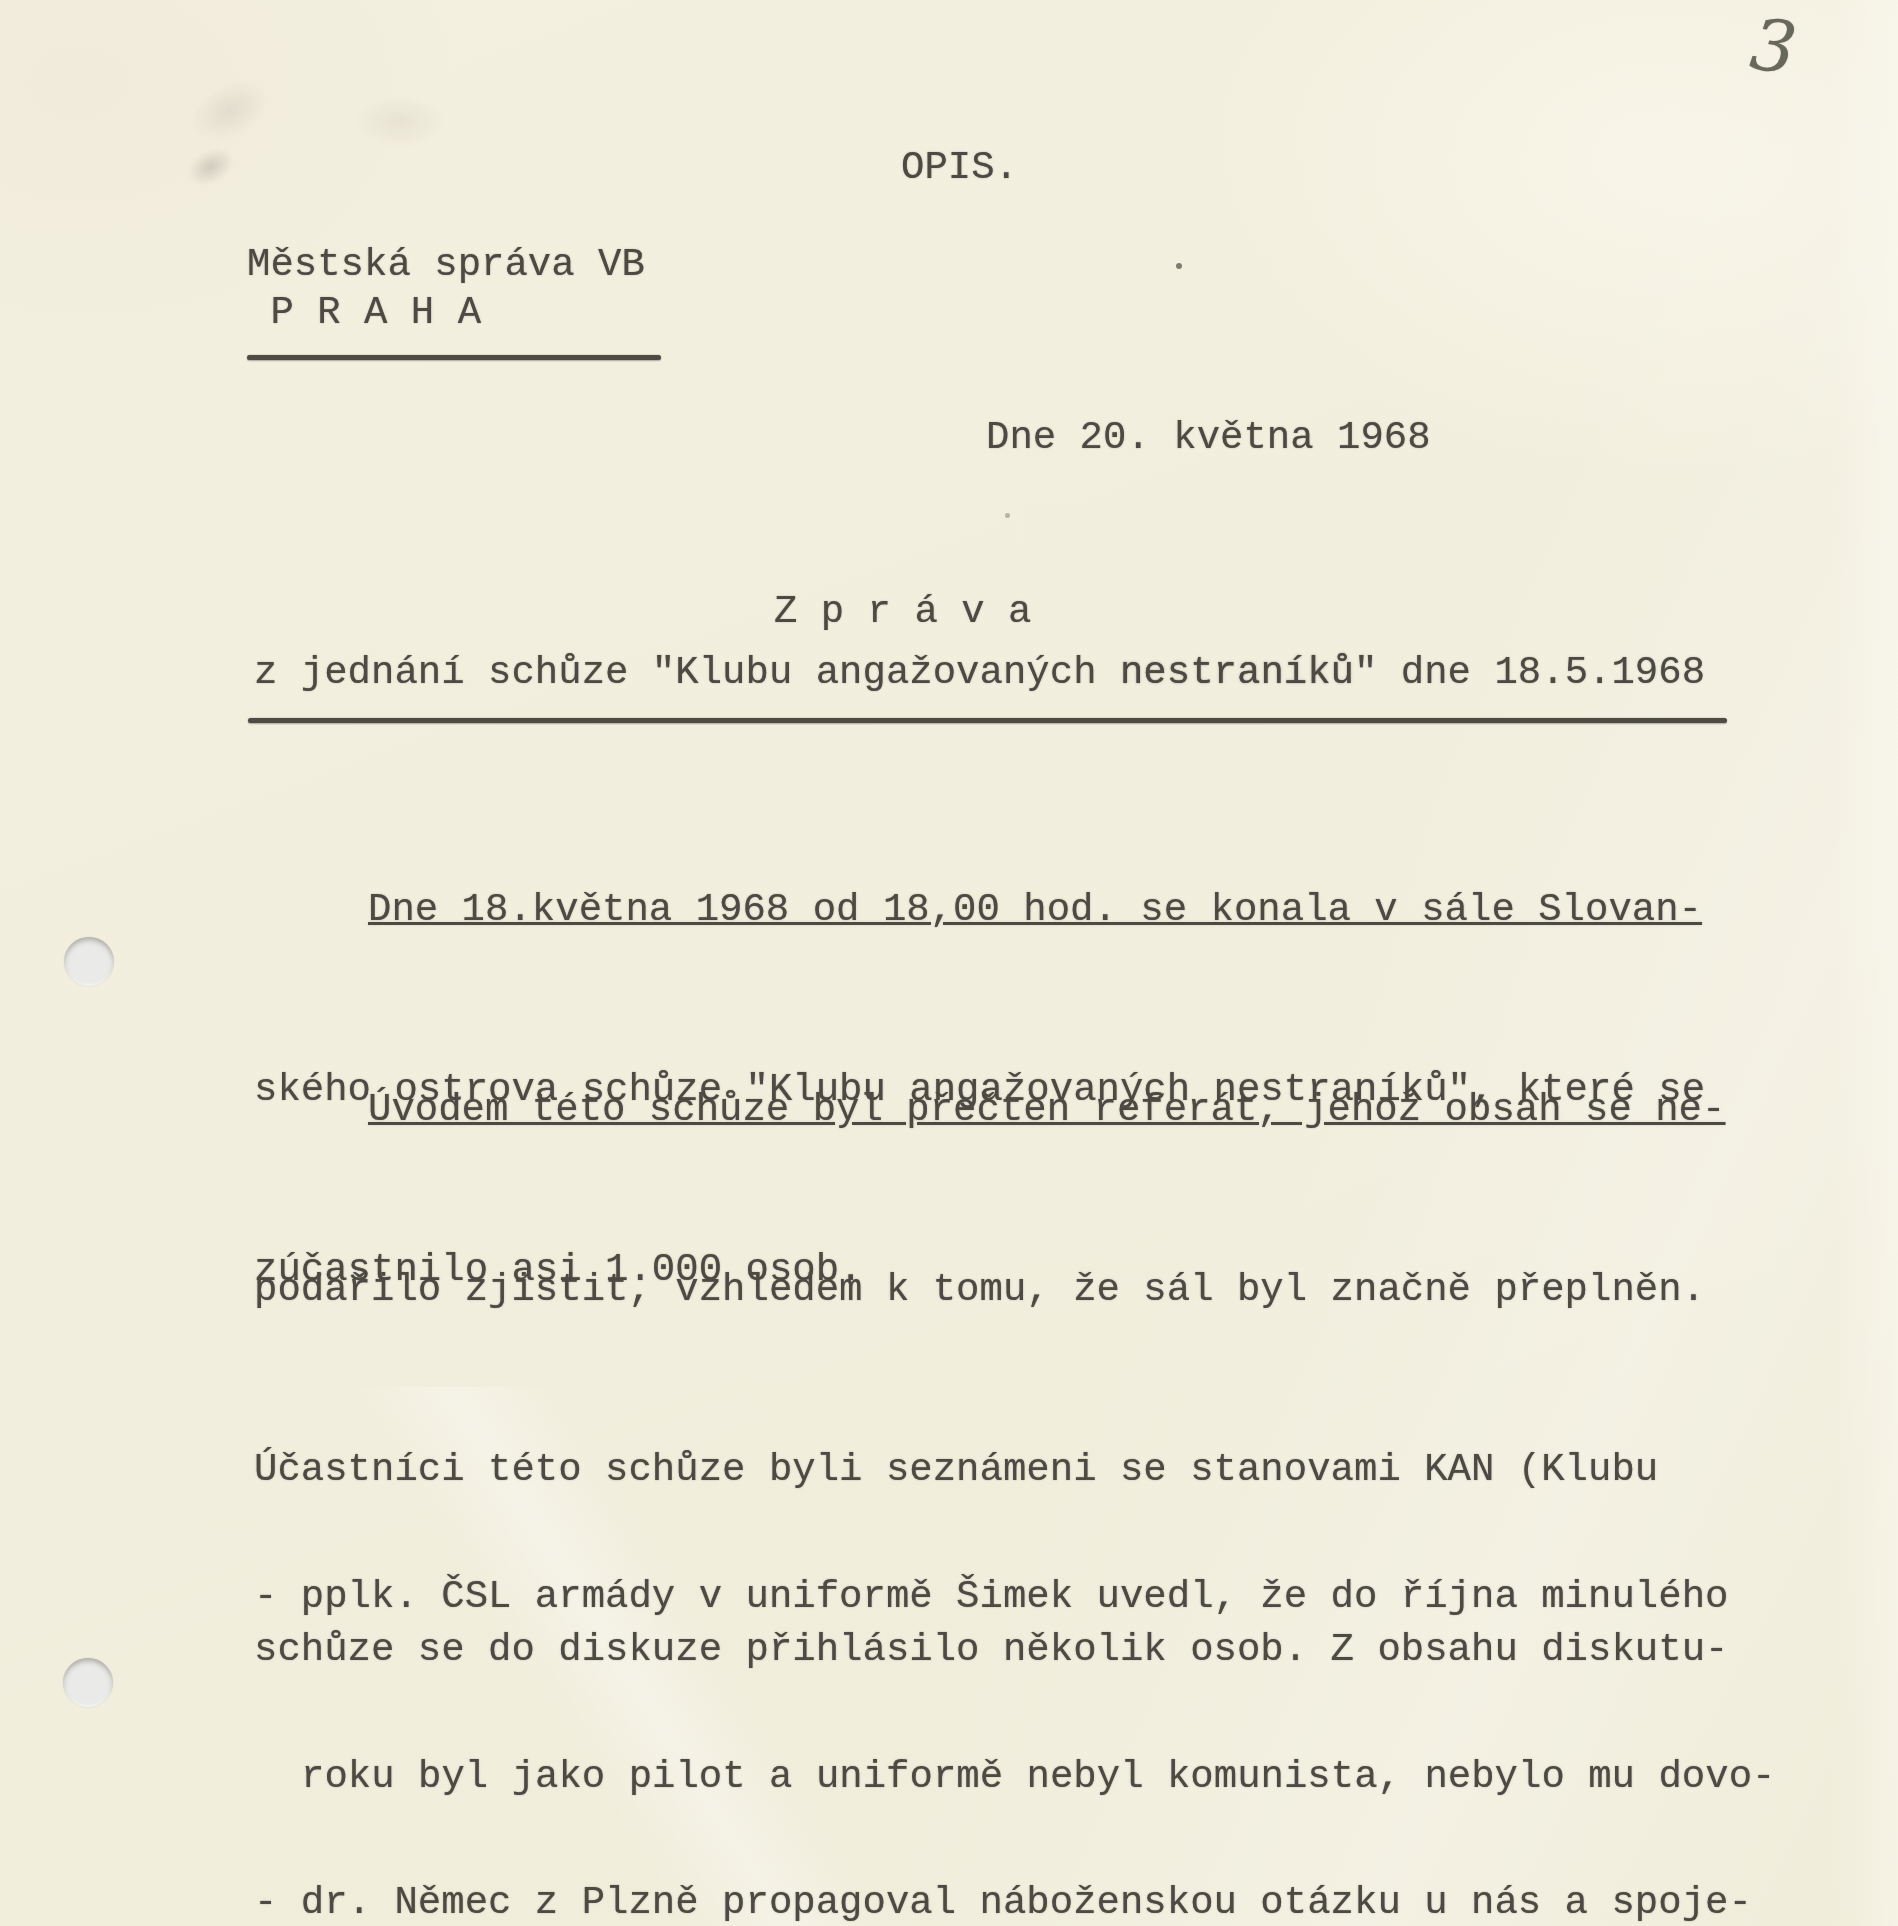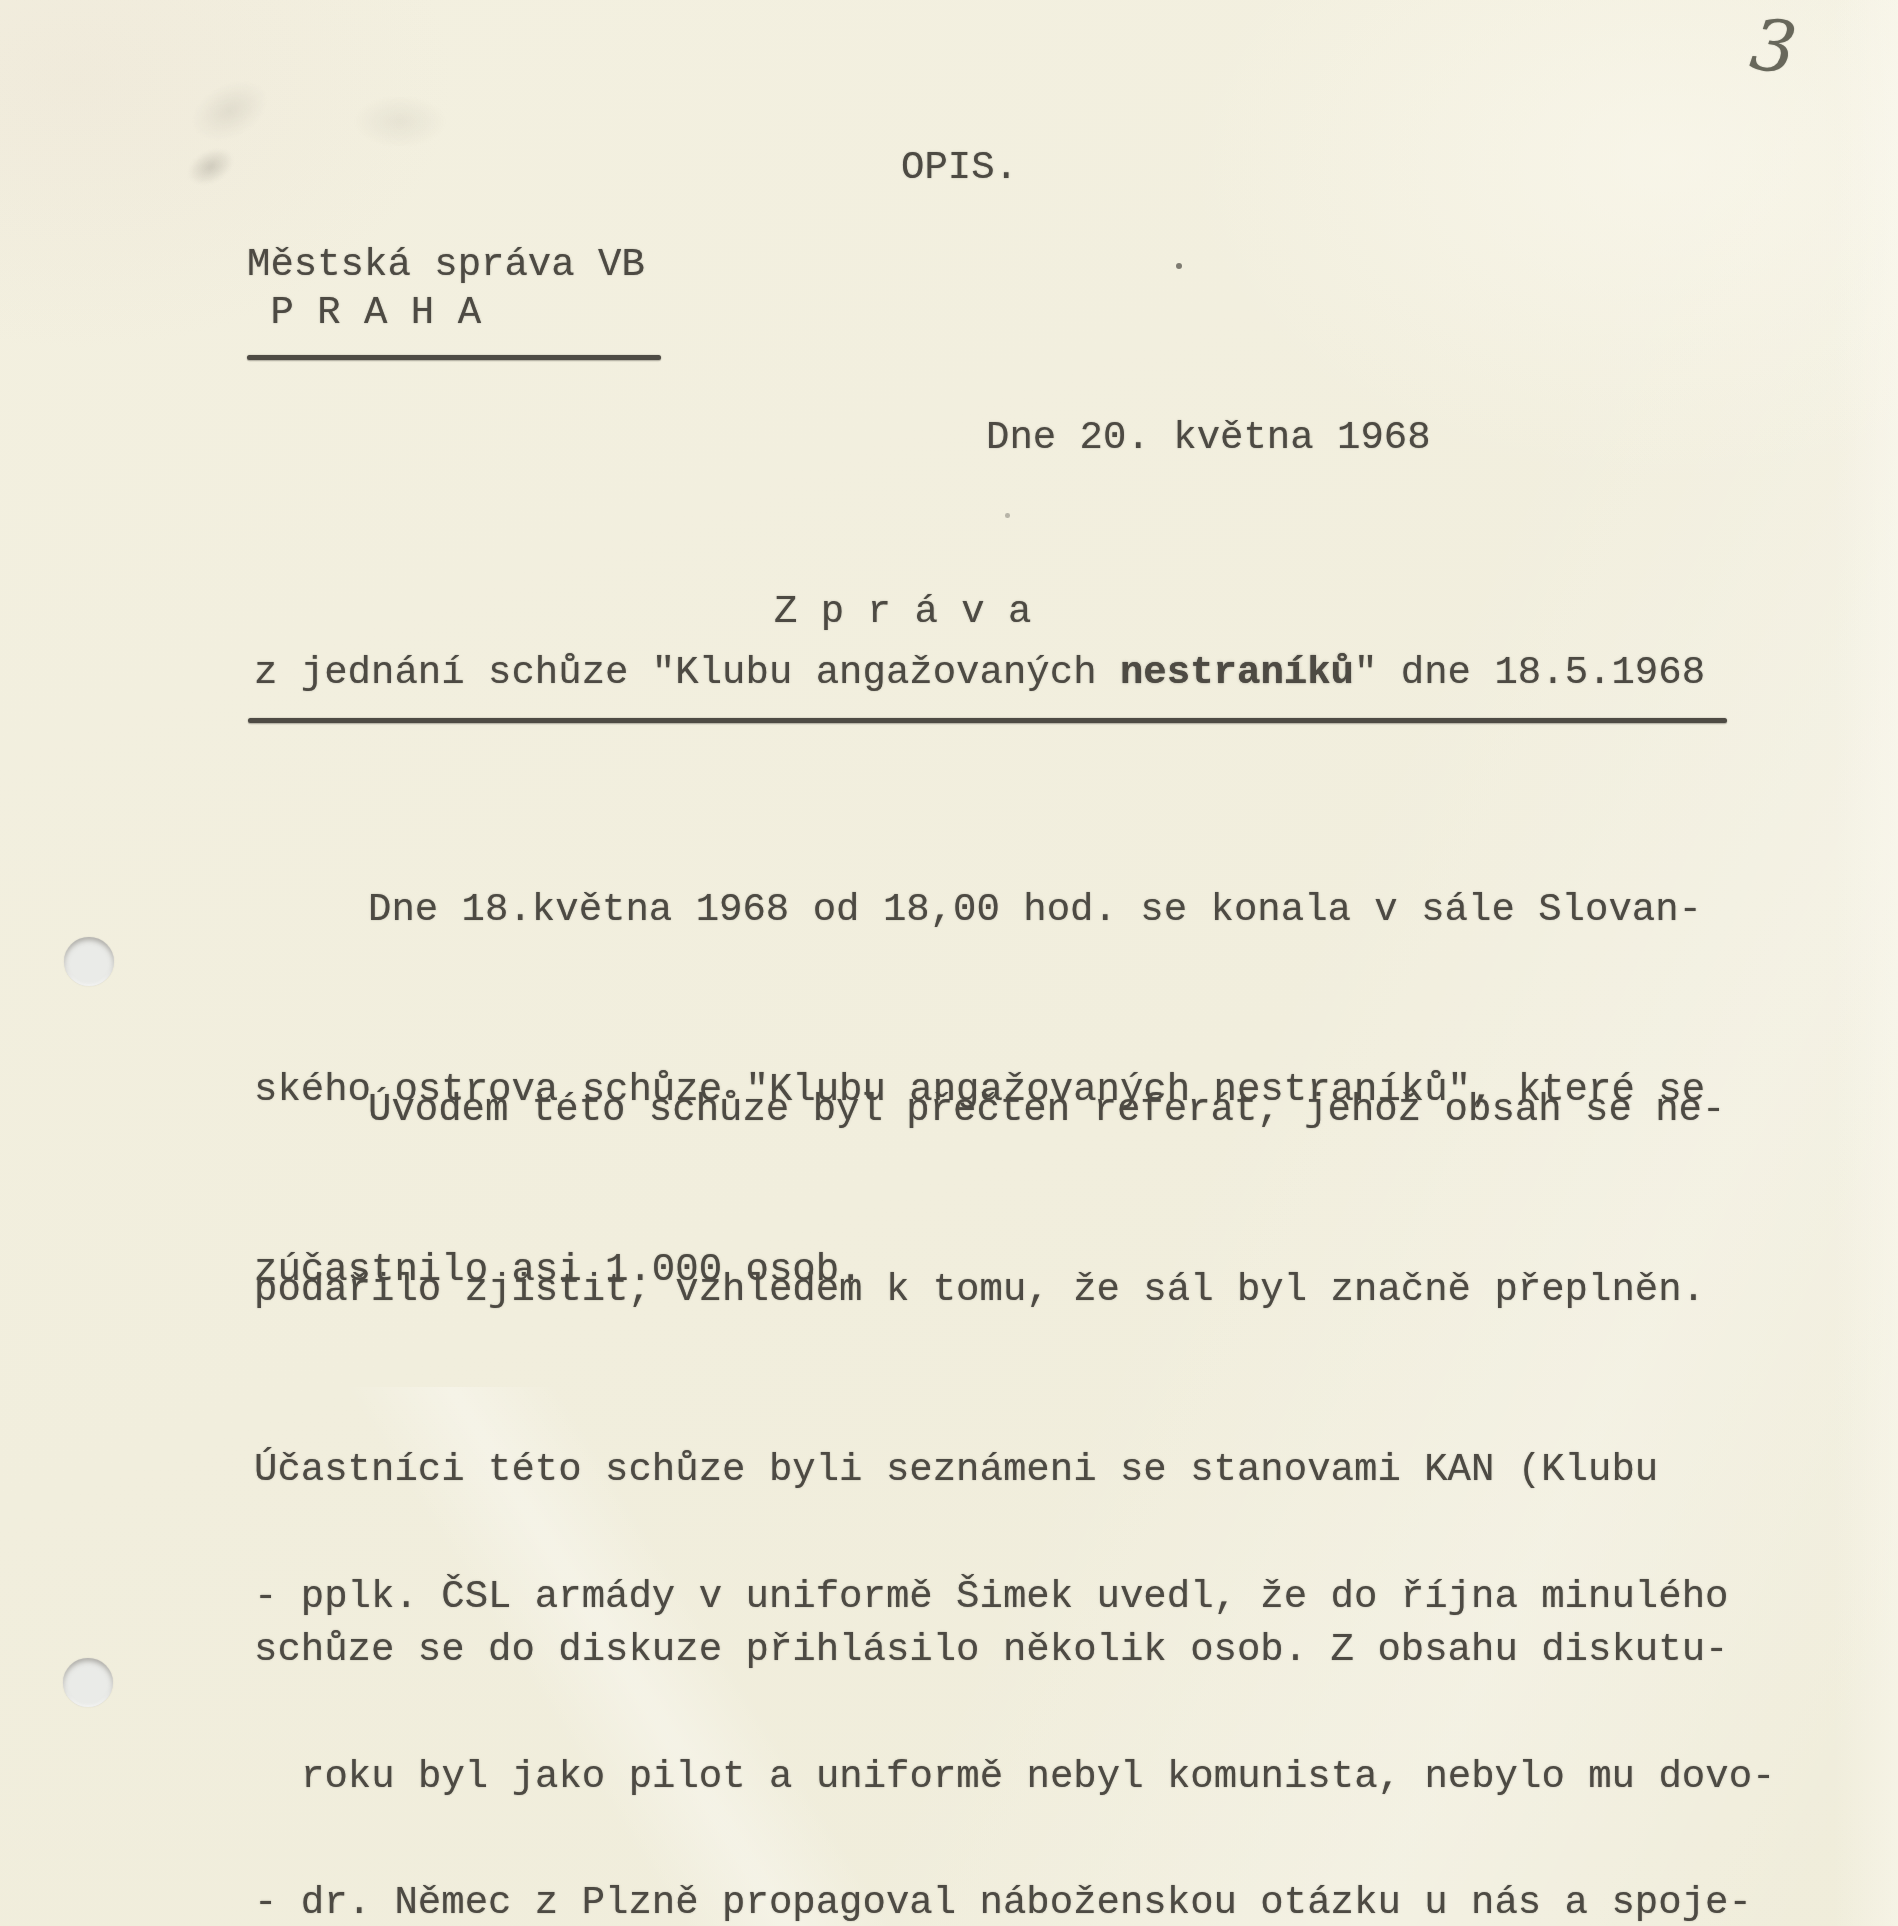--- a/index.html
+++ b/index.html
@@ -28,24 +28,24 @@
   }
   .txt{
     position:absolute;
     font-size:39px;line-height:60px;
     white-space:pre;
     color:#4d4a43;
     text-shadow:0 0 0.8px rgba(77,74,67,.55), 0 0 2.7px rgba(77,74,67,.16);
     letter-spacing:0;
   }
   .txt .line{white-space:pre;}
-  .indent .line:first-child{padding-left:114px;}
+  .indent .line:first-child{padding-left:114px;text-decoration:underline;}
   .hang .line{padding-left:47px;}
   .hang .line:first-child{padding-left:0;}
-  .bold-part{font-weight:bold;text-shadow:0 0 0.8px rgba(60,57,50,.85), 0 0 3.1px rgba(60,57,50,.25);}
+  .bold-part{font-weight:normal;text-shadow:0 0 0.8px rgba(60,57,50,.85), 0 0 3.1px rgba(60,57,50,.25);}
   .rule{
     position:absolute;background:#4e4b44;border-radius:2.7px;
     box-shadow:0 1.2px 0.8px rgba(90,87,78,.30), 0 0 1.5px rgba(78,75,68,.5);
   }
   .hole{
     position:absolute;width:50px;height:49px;border-radius:50%;
     background:#eaebe8;
     box-shadow:inset 0 3.1px 5.4px rgba(115,112,104,.50), inset 0 -1.5px 3.1px rgba(255,255,255,.85), 0 0 1.2px rgba(120,117,108,.25);
   }
   .pagenum{

